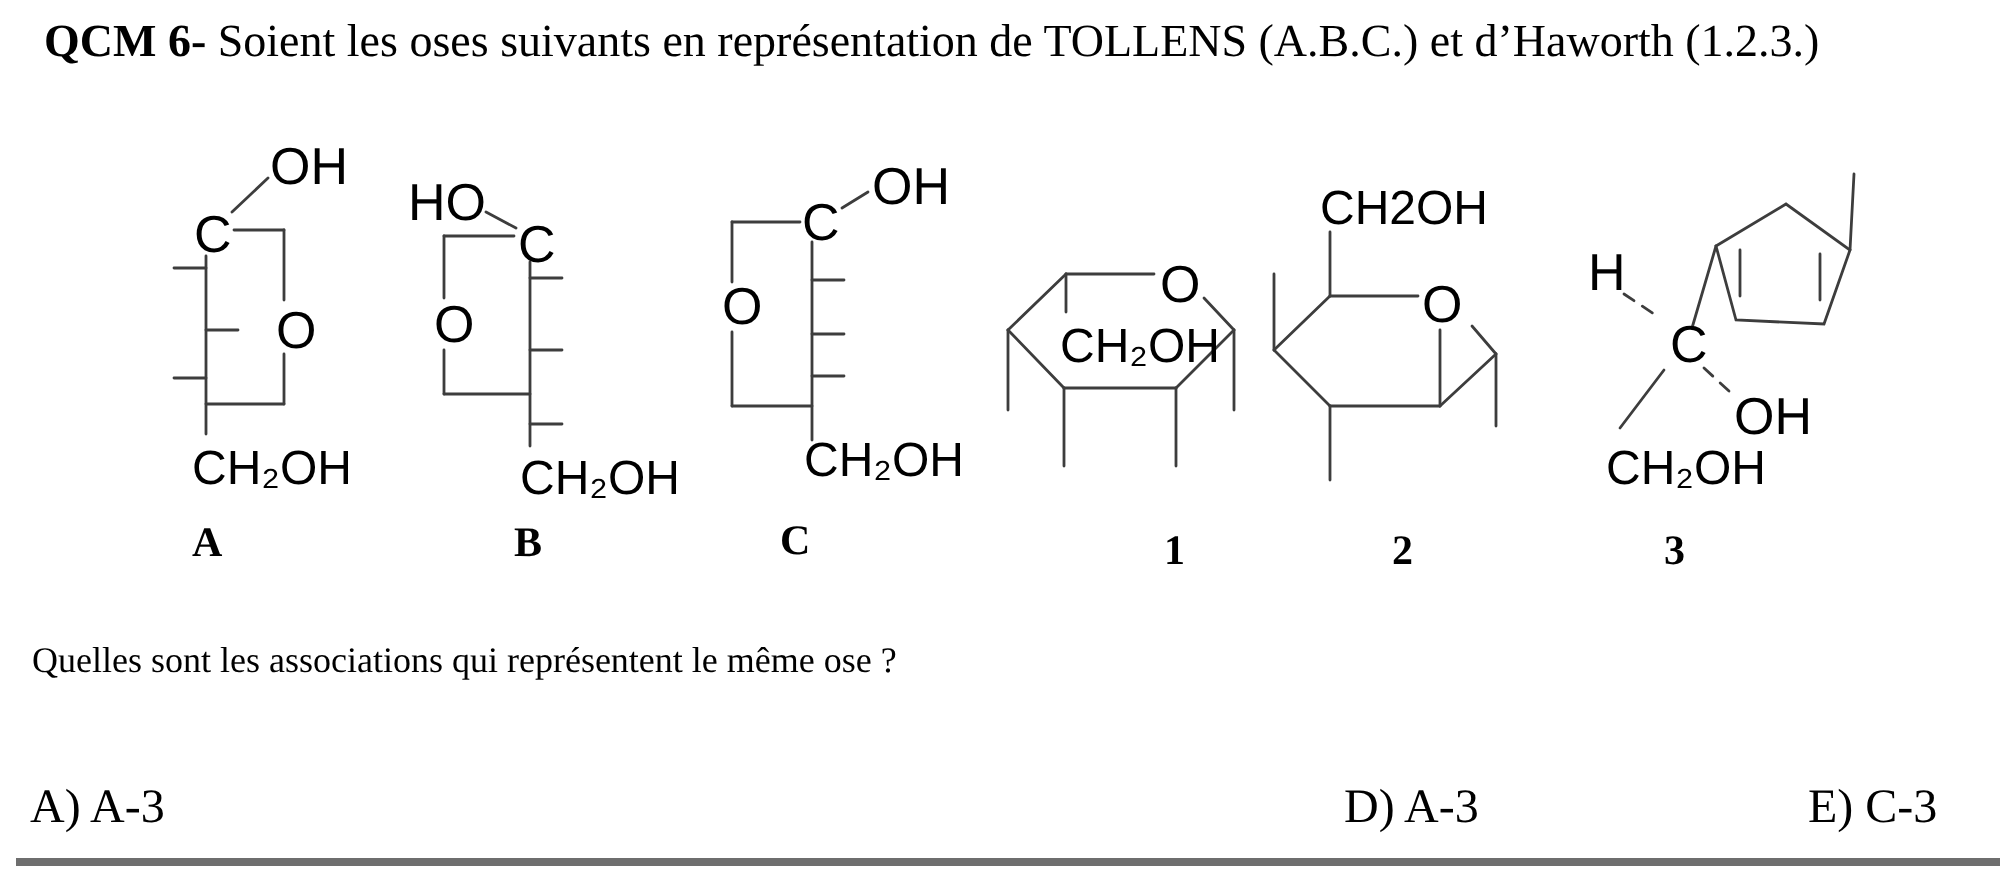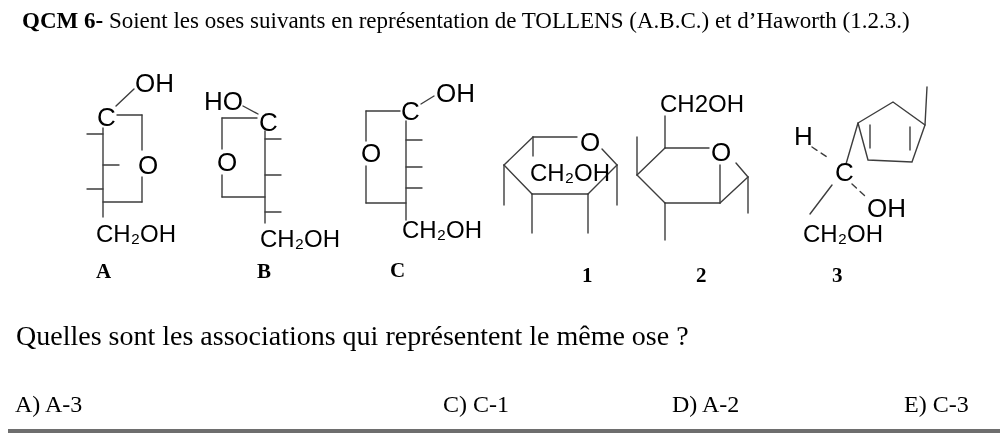--- a/index.html
+++ b/index.html
@@ -12,21 +12,21 @@
     overflow:hidden;
   }
   .title{
     position:absolute;left:22px;top:8px;
     font-size:23px;line-height:26px;white-space:pre;
   }
   .title .b{font-weight:bold;}
   .structs{position:absolute;left:0;top:60px;}
   .question{
     position:absolute;left:16px;top:320px;
-    font-size:28px;
+    font-size:18px;
   }
   .opt{
     position:absolute;top:371px;
     font-size:24px;white-space:nowrap;margin-top:20px;
   }
   .opt-0{left:15px;}
   .opt-1{left:229px;}
   .opt-2{left:443px;}
   .opt-3{left:672px;}
   .opt-4{left:904px;}
@@ -169,18 +169,17 @@
       <text class="atom" x="835" y="181">C</text>
       <text class="atom" x="867" y="217">OH</text>
       <text class="atom-sm" x="803" y="242">CH₂OH</text>
       <text class="slabel" x="832" y="282">3</text>
     </g>
   </svg>
 
   <div class="question">Quelles sont les associations qui représentent le même ose ?</div>
 
   <span class="opt opt-0">A) A-3</span>
-  <span class="opt opt-2">C) C-1</span>
-  <span class="opt opt-3">D) A-2</span>
+  <span class="opt opt-3">D) A-3</span>
   <span class="opt opt-4">E) C-3</span>
 
   <div class="rule"></div>
 </div>
 
 </body></html>

